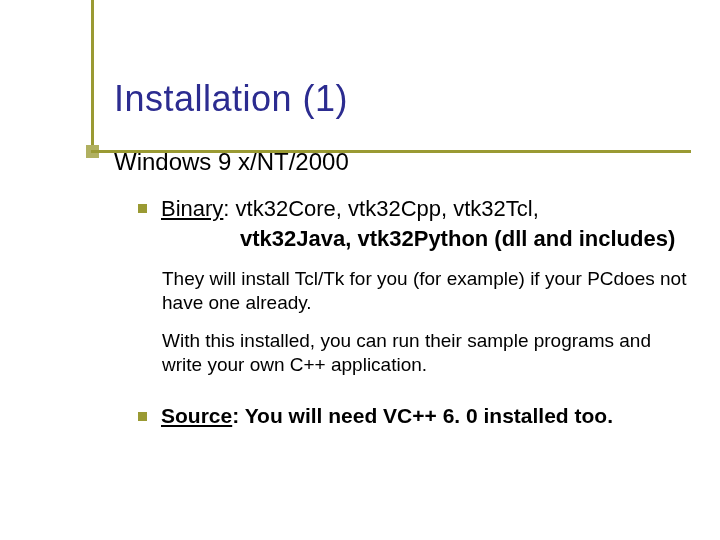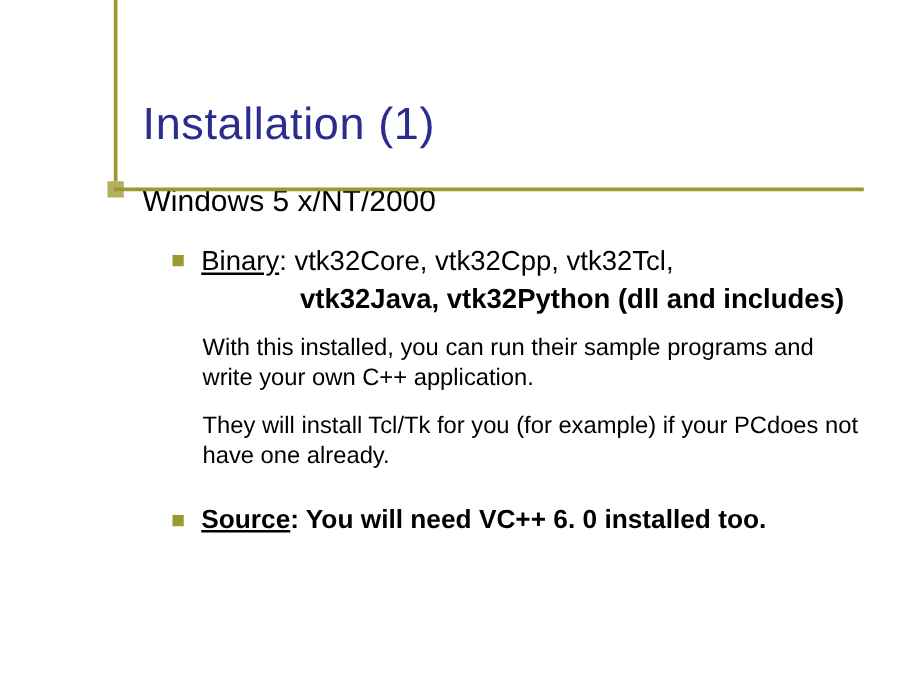--- a/index.html
+++ b/index.html
@@ -101,32 +101,32 @@
 </head>
 <body>
 
 <div class="slide">
   <div class="accent-bar"></div>
   <div class="accent-square"></div>
   <div class="accent-underline"></div>
 
   <h1 class="title">Installation (1)</h1>
 
-  <div class="subtitle">Windows 5 x/NT/2000</div>
+  <div class="subtitle">Windows 9 x/NT/2000</div>
 
   <div class="bullet-row">
     <div class="bullet-sq"></div>
     <div class="bullet-text">
       <span class="underline">Binary</span><span>: vtk32Core, vtk32Cpp, vtk32Tcl,</span>
     </div>
   </div>
   <div class="indent-line">vtk32Java, vtk32Python (dll and includes)</div>
 
+  <div class="body-para">They will install Tcl/Tk for you (for example) if your PCdoes not have one already.</div>
   <div class="body-para">With this installed, you can run their sample  programs and write your own C++ application.</div>
-  <div class="body-para">They will install Tcl/Tk for you (for example) if your PCdoes not have one already.</div>
 
   <div class="bullet-row secondary">
     <div class="bullet-sq"></div>
     <div class="bullet-text">
       <span class="underline">Source</span><span>: You will need VC++ 6. 0 installed too.</span>
     </div>
   </div>
 </div>
 
 </body></html>

